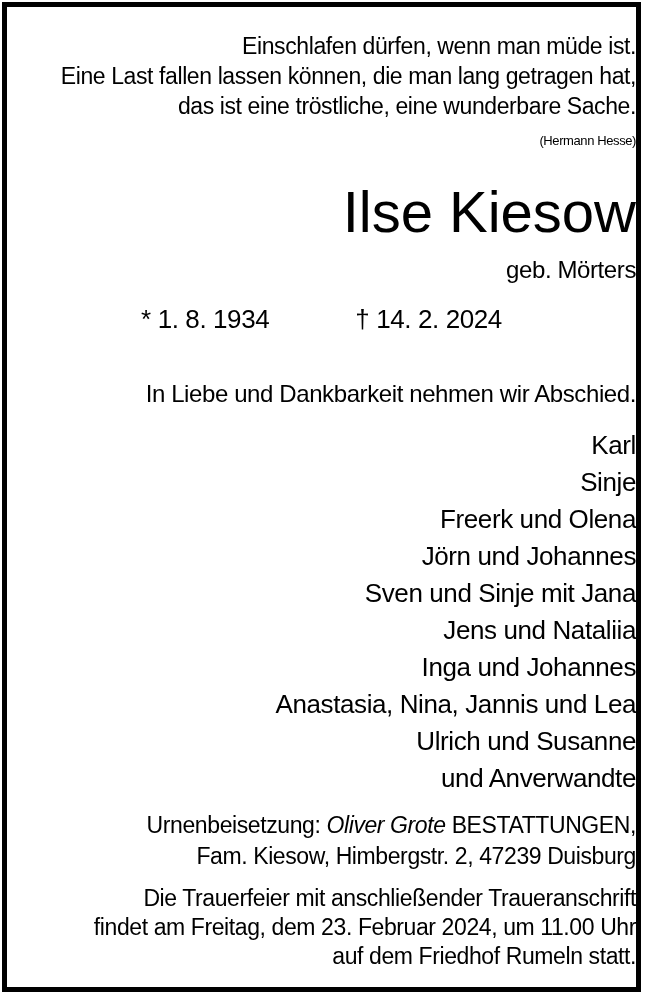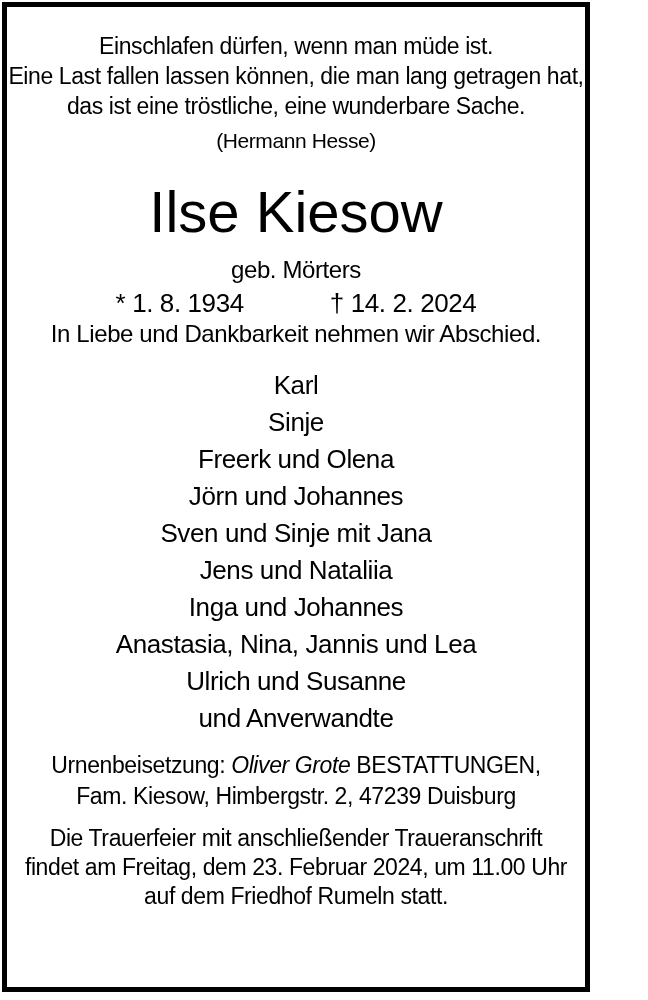--- a/index.html
+++ b/index.html
@@ -12,59 +12,60 @@
     height: 1000px;
     position: relative;
     font-family: "Liberation Sans", "DejaVu Sans", sans-serif;
     color: #000000;
     letter-spacing: -0.4px;
   }
   .frame {
     position: absolute;
     left: 2px;
     top: 2px;
-    width: 588px;
+    width: 639px;
     height: 990px;
     border: 5px solid #000000;
     box-sizing: border-box;
     background: #ffffff;
-    text-align: center;
+    text-align: right;
     overflow: hidden;
   }
   .quote {
     margin-top: 24px;
     font-size: 23px;
     line-height: 30px;
   }
   .quote-attribution {
     margin-top: 8px;
-    font-size: 21px;
+    font-size: 13px;
     line-height: 24px;
   }
   .deceased-name {
     margin-top: 28px;
     font-size: 58px;
     line-height: 62px;
     font-weight: 300;
     letter-spacing: 0px;
   }
   .maiden-name {
     margin-top: 12px;
     font-size: 24px;
     line-height: 30px;
   }
   .dates-row {
-    margin-top: 2px;
+    margin-top: 18px;
     font-size: 26px;
     line-height: 32px;
     display: flex;
     justify-content: center;
     gap: 86px;
   }
   .farewell {
+    margin-top: 44px;
     font-size: 24px;
     line-height: 30px;
   }
   .mourners {
     margin-top: 18px;
     font-size: 26px;
     line-height: 37px;
   }
   .address {
     margin-top: 13px;

